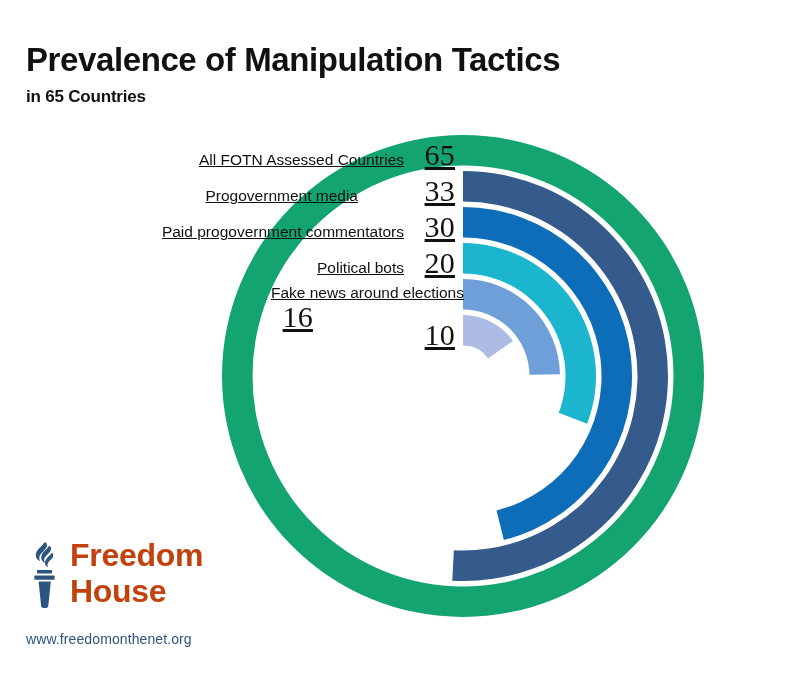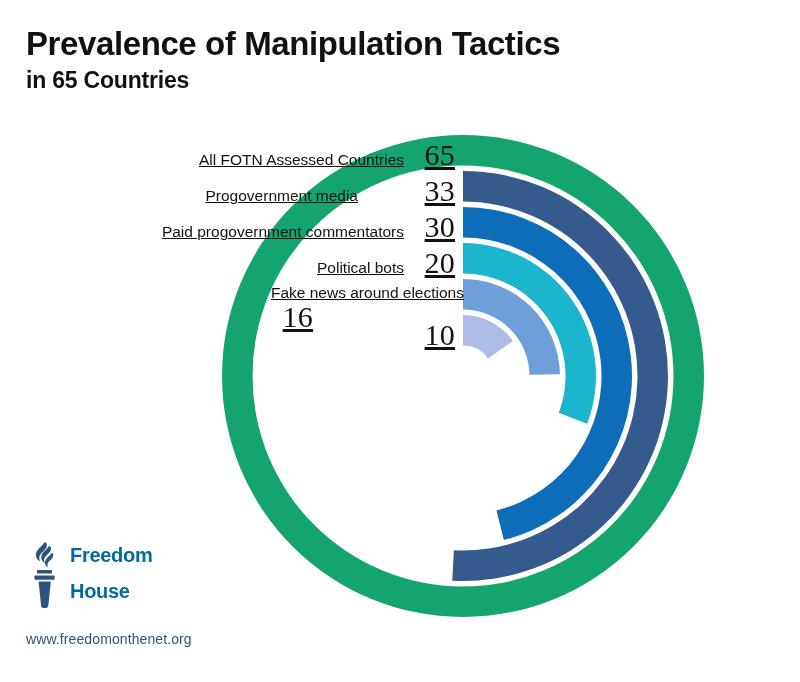--- a/index.html
+++ b/index.html
@@ -7,27 +7,27 @@
     width:800px;height:682px;
     background:#ffffff;
     font-family:"Liberation Sans", sans-serif;
     color:#111111;
     overflow:hidden;
     position:relative;
   }
   #stage{position:absolute;left:0;top:0;width:800px;height:682px;}
 
   
-  .title-block{position:absolute;left:26px;top:24px;width:700px;}
+  .title-block{position:absolute;left:26px;top:40px;width:700px;}
   .title-main{
     font-size:33px;font-weight:bold;letter-spacing:-0.4px;
     line-height:40px;color:#111111;margin:0;white-space:nowrap;
   }
   .title-sub{
-    font-size:23px;font-weight:bold;letter-spacing:-0.2px;
+    font-size:17px;font-weight:bold;letter-spacing:-0.2px;
     line-height:33px;color:#111111;margin:0;white-space:nowrap;
   }
 
   
   .chart-wrap{position:absolute;left:0;top:0;width:800px;height:682px;}
   .radial-svg{position:absolute;left:0;top:0;}
 
   
   .labels{position:absolute;left:0;top:0;width:455px;}
   .lbl-row{
@@ -46,22 +46,22 @@
     margin-left:9px;min-width:42px;text-align:right;
     letter-spacing:0.2px;
   }
 
   
   .logo-block{position:absolute;left:24px;top:540px;}
   .logo-row{display:flex;align-items:flex-start;}
   .logo-mark{width:40px;height:72px;flex:0 0 40px;}
   .logo-words{margin-left:6px;}
   .logo-line{
-    font-size:20px;font-weight:bold;line-height:31px;
-    color:#0369a1;letter-spacing:-0.3px;
+    font-size:32px;font-weight:bold;line-height:31px;
+    color:#c2410c;letter-spacing:-0.3px;
   }
   .logo-line.second{margin-top:5px;}
   .logo-url{
     margin-top:19px;margin-left:2px;
     font-size:14px;color:#2C5480;letter-spacing:0.1px;
   }
 </style>
 </head>
 <body>
 

